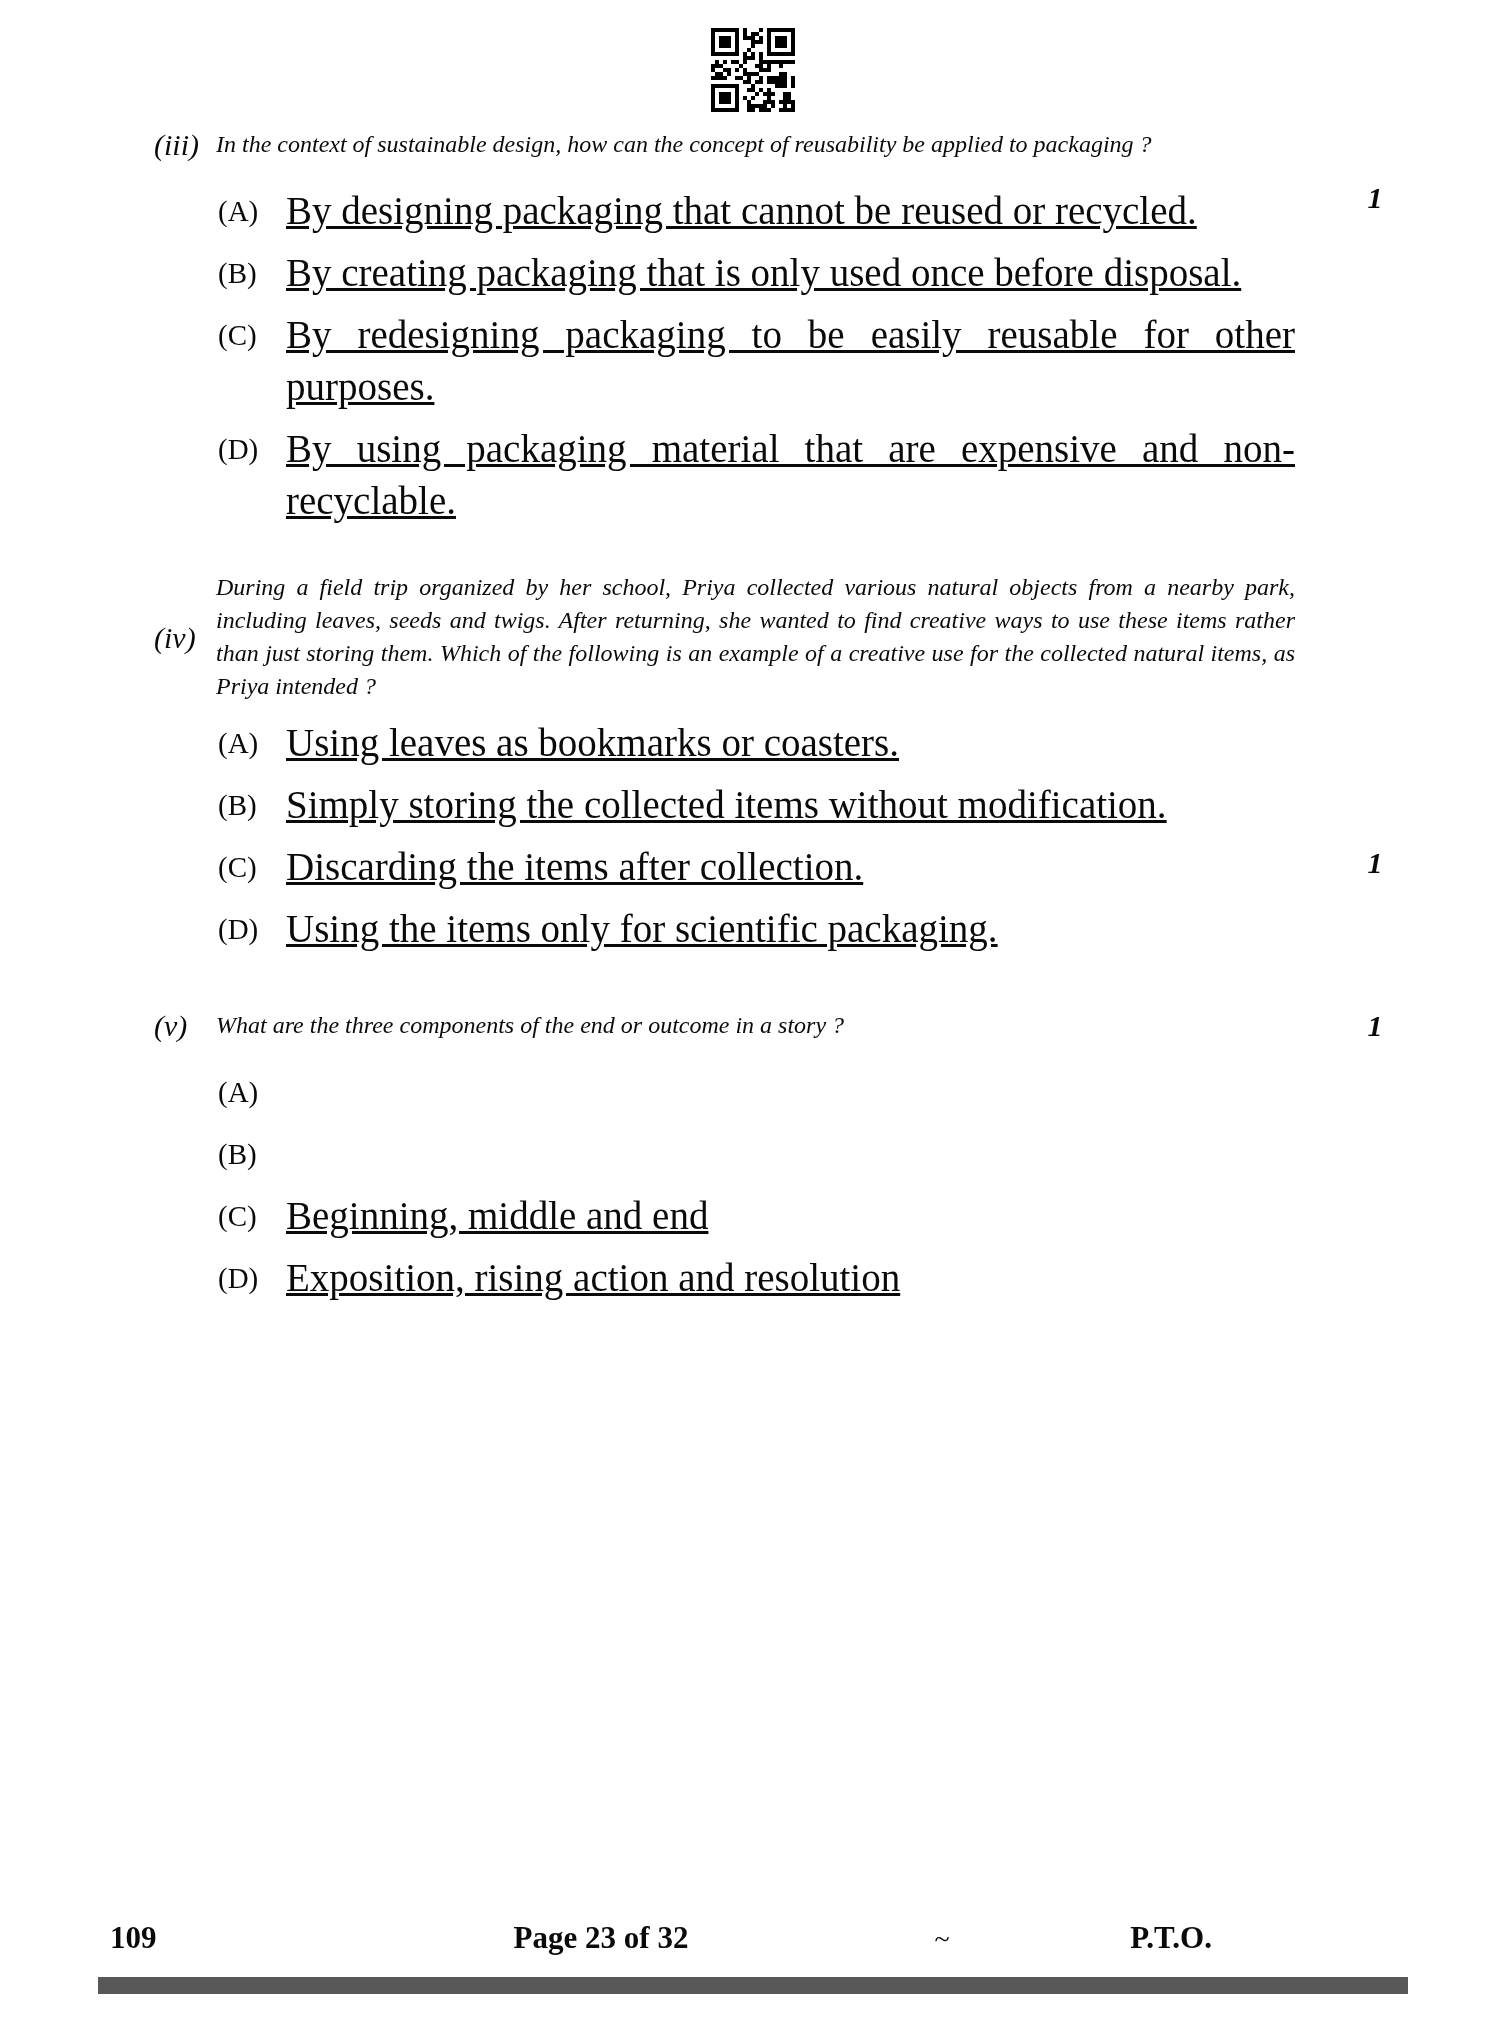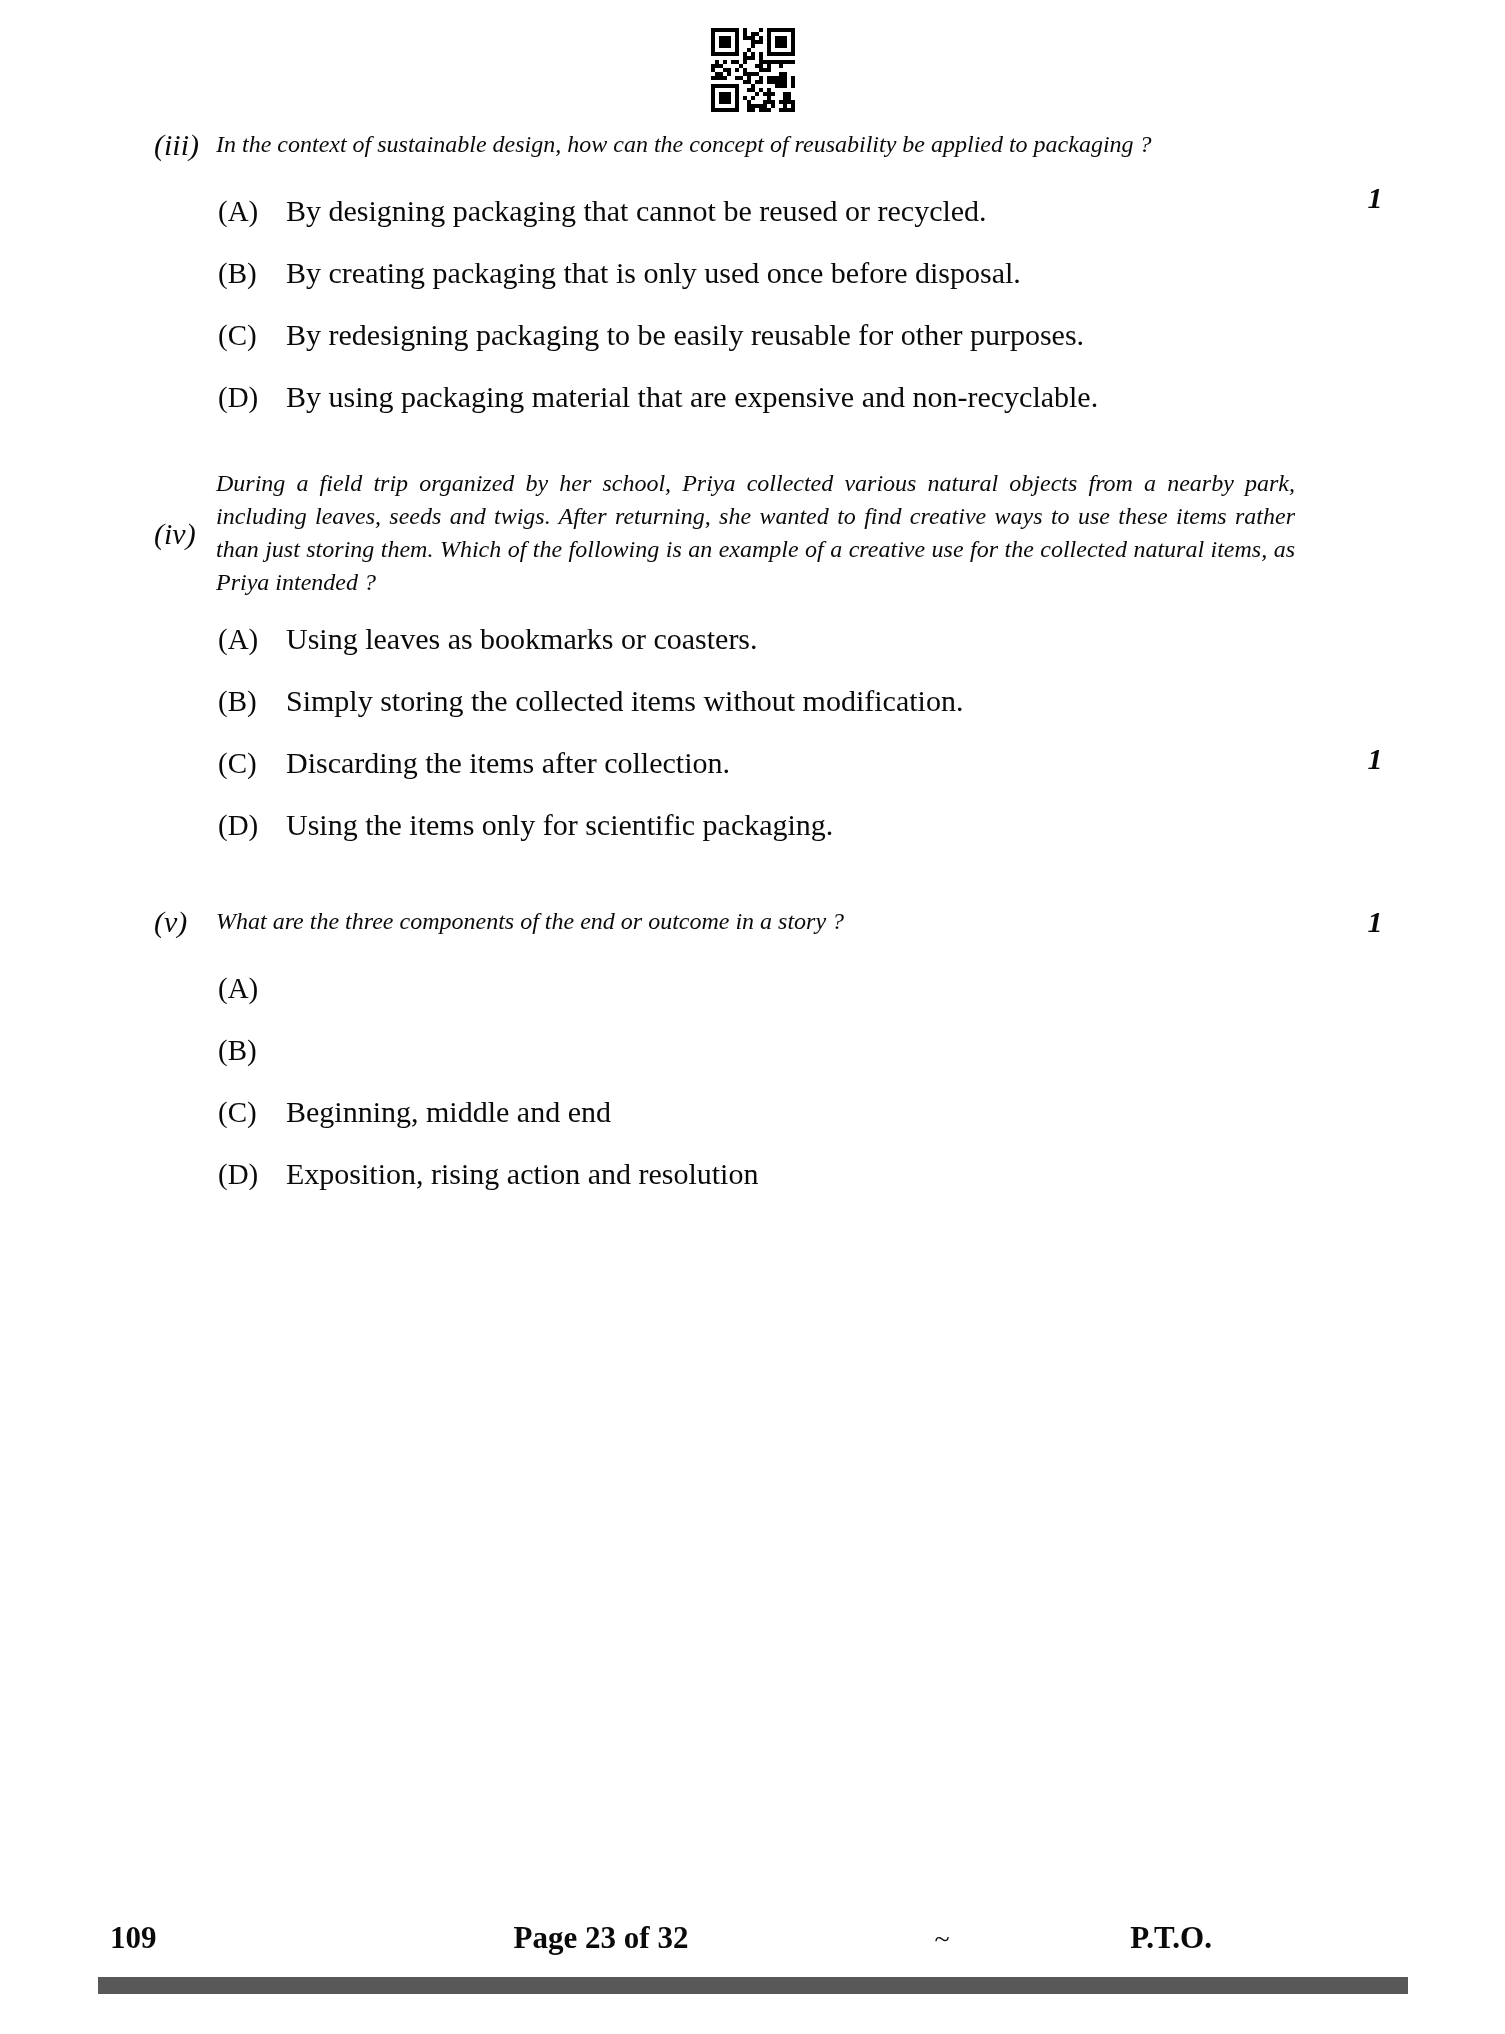--- a/index.html
+++ b/index.html
@@ -101,23 +101,24 @@
   .opt-label {
     width: 68px;
     flex: 0 0 68px;
     font-size: 29px;
     line-height: 52px;
     padding-left: 68px;
     box-sizing: content-box;
   }
   .opt-text {
     flex: 1 1 auto;
-    font-size: 30px;
+    font-size: 39px;
     line-height: 52px;
     padding-right: 100px;
+    text-decoration: underline;
   }
   .opt-text.just {
     text-align: justify;
     text-align-last: left;
   }
   .gap-md { height: 34px; }
 
   
   .footer {
     position: absolute;

